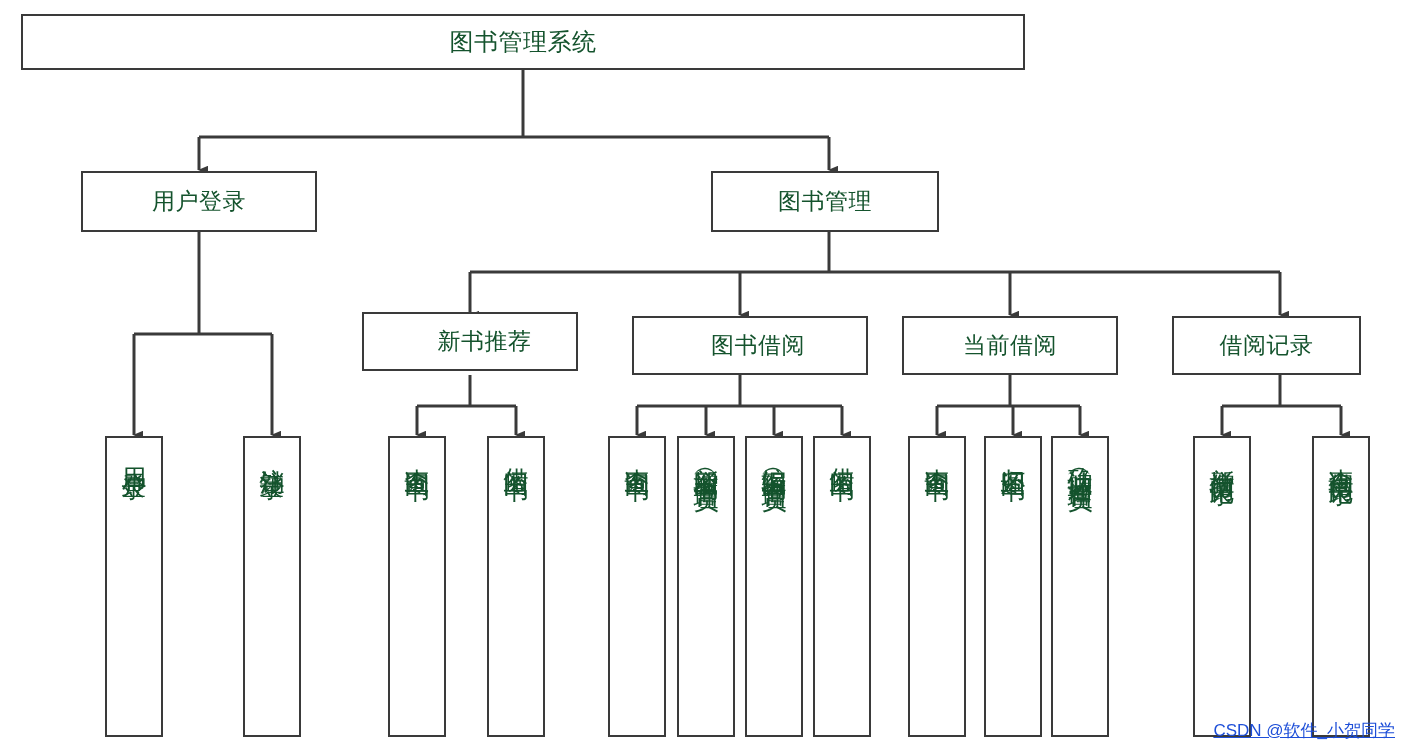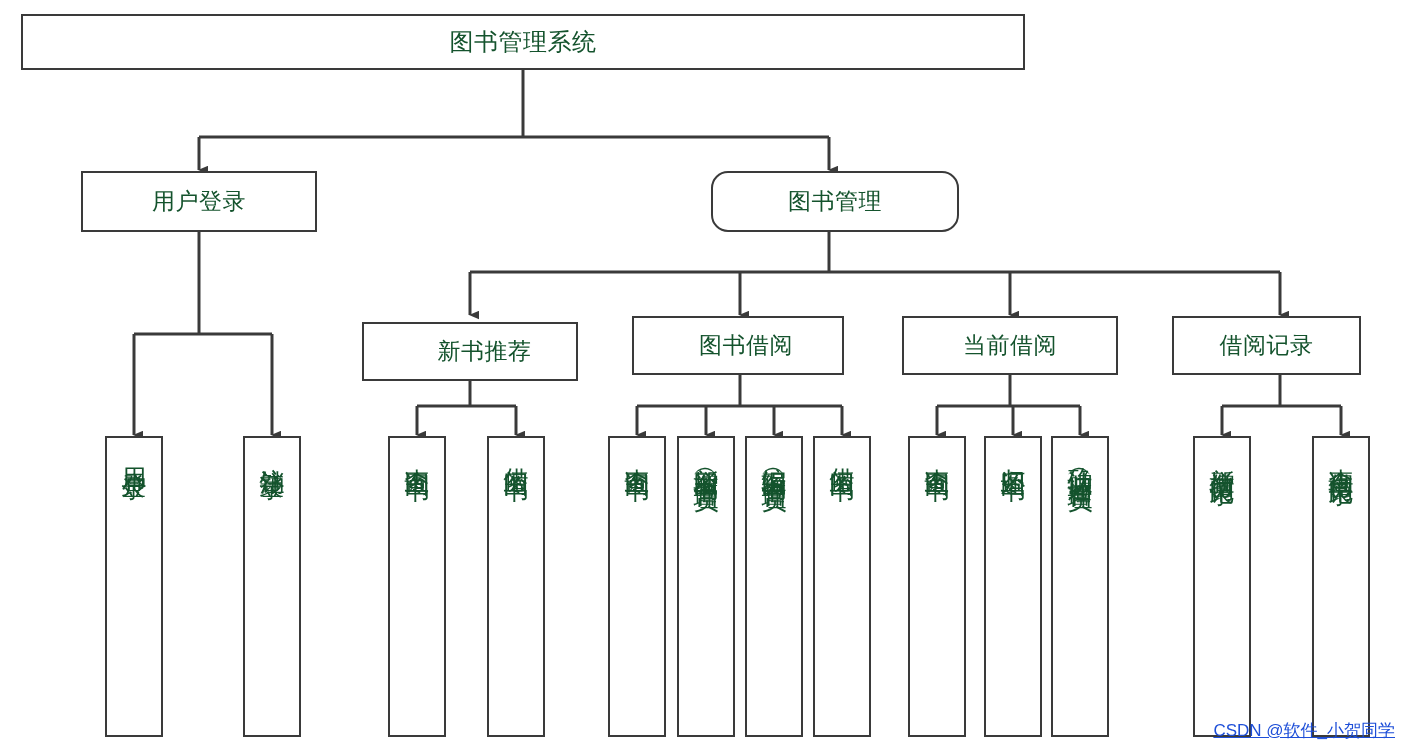--- a/index.html
+++ b/index.html
@@ -122,28 +122,28 @@
       </g>
   </svg>
 
   <div class="node root horizontal" style="left: 21px; top: 14px; width: 1004px; height: 56px;">
     <span class="node-label">图书管理系统</span>
   </div>
 
   <div class="node horizontal" style="left: 81px; top: 171px; width: 236px; height: 61px;">
     <span class="node-label">用户登录</span>
   </div>
-  <div class="node horizontal" style="left: 711px; top: 171px; width: 248px; height: 61px; border-radius: 17px;">
+  <div class="node horizontal" style="left: 711px; top: 171px; width: 228px; height: 61px;">
     <span class="node-label">图书管理</span>
   </div>
 
-  <div class="node horizontal" style="left: 362px; top: 322px; width: 216px; height: 59px; padding-left: 29px;">
+  <div class="node horizontal" style="left: 362px; top: 312px; width: 216px; height: 59px; padding-left: 29px;">
     <span class="node-label">新书推荐</span>
   </div>
-  <div class="node horizontal" style="left: 632px; top: 316px; width: 212px; height: 59px; padding-left: 16px;">
+  <div class="node horizontal" style="left: 632px; top: 316px; width: 236px; height: 59px; padding-left: 16px;">
     <span class="node-label">图书借阅</span>
   </div>
   <div class="node horizontal" style="left: 902px; top: 316px; width: 216px; height: 59px;">
     <span class="node-label">当前借阅</span>
   </div>
   <div class="node horizontal" style="left: 1172px; top: 316px; width: 189px; height: 59px;">
     <span class="node-label">借阅记录</span>
   </div>
 
   <div class="node vertical" style="left: 105px; top: 436px; width: 58px; height: 301px;">

